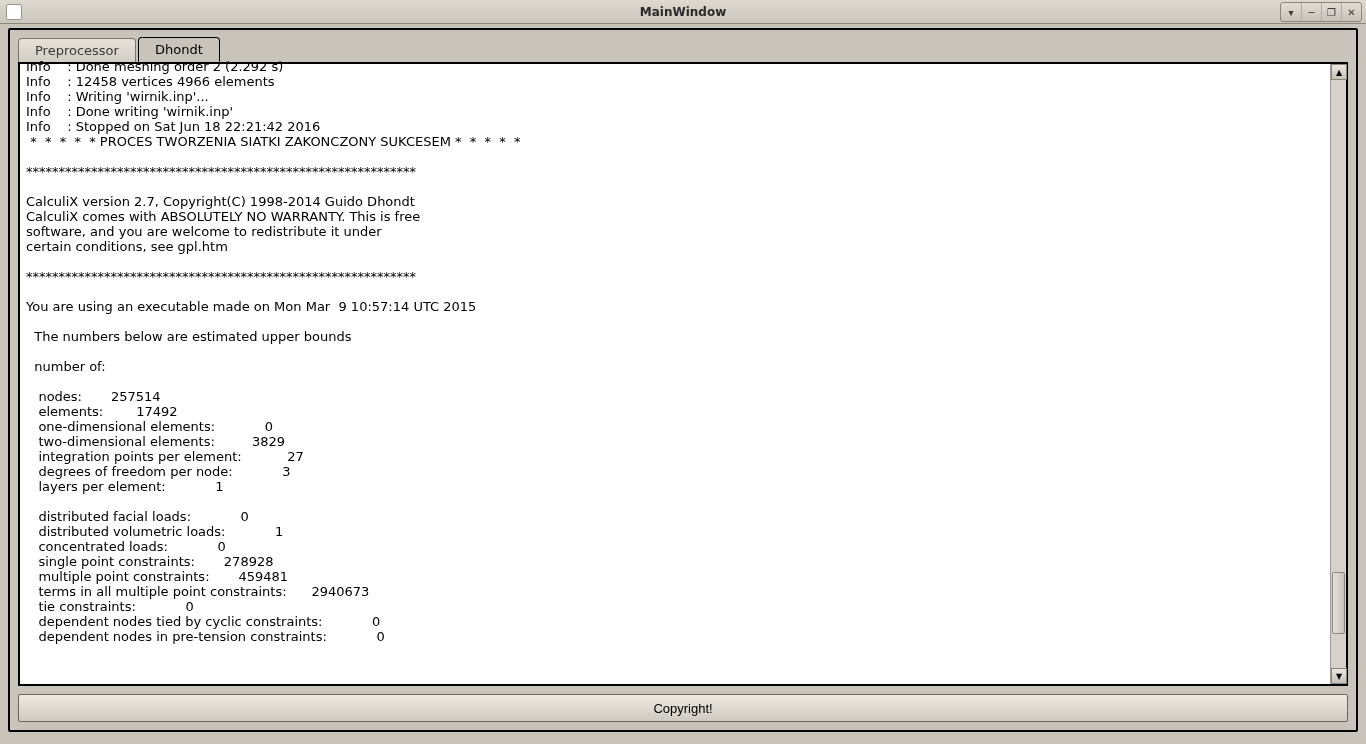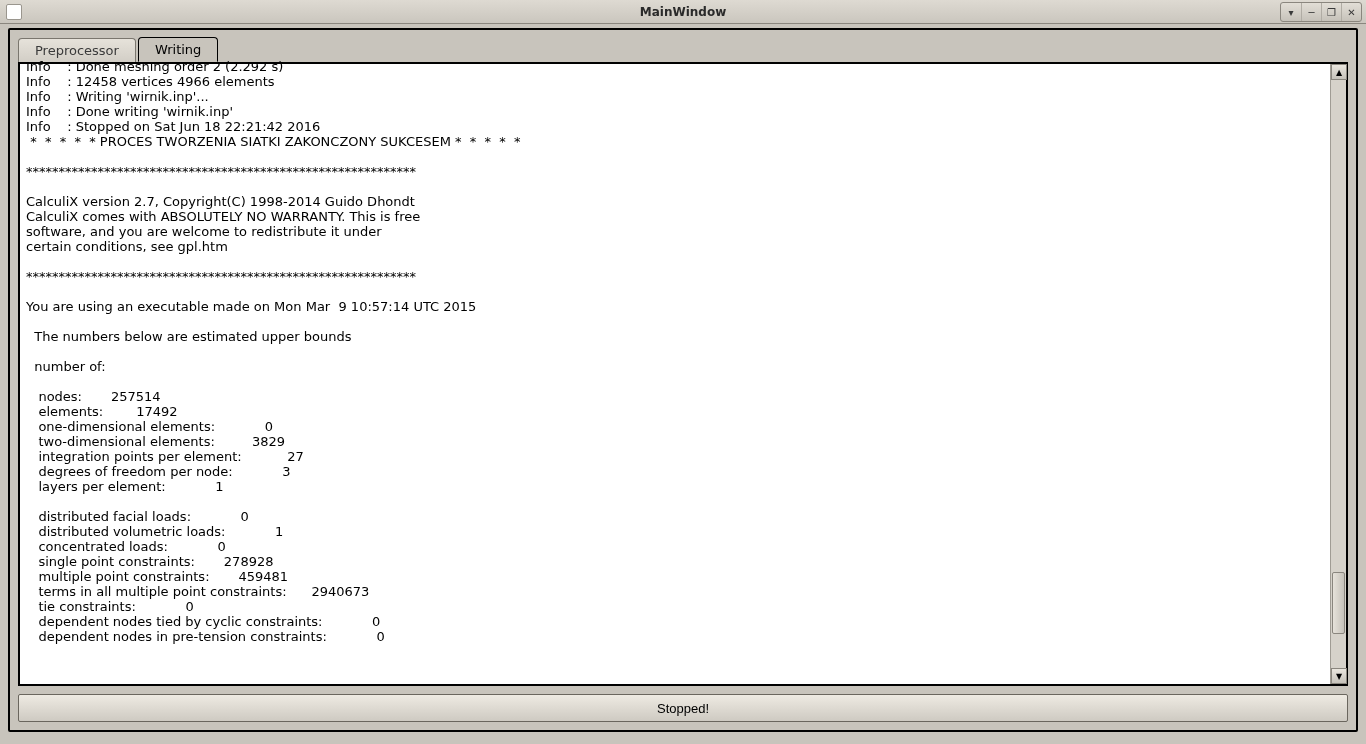--- a/index.html
+++ b/index.html
@@ -170,21 +170,21 @@
   </div>
 </div>
 
 <div class="main-window">
 
   <div class="tabs-bar">
     <div class="tab">
       <span>Preprocessor</span>
     </div>
     <div class="tab active">
-      <span>Writing</span>
+      <span>Dhondt</span>
     </div>
   </div>
 
   <div class="monitor-panel">
     <div class="monitor-text" id="monitor-text" style="margin-top: -9px;">Info    : Done meshing order 2 (2.292 s)
 Info    : 12458 vertices 4966 elements
 Info    : Writing 'wirnik.inp'...
 Info    : Done writing 'wirnik.inp'
 Info    : Stopped on Sat Jun 18 22:21:42 2016
  *  *  *  *  * PROCES TWORZENIA SIATKI ZAKONCZONY SUKCESEM *  *  *  *  *
@@ -223,17 +223,17 @@
    dependent nodes in pre-tension constraints:            0</div>
     <div class="scrollbar">
       <div class="sb-btn sb-up">▲</div>
       <div class="sb-thumb" id="sb-thumb" style="top: 82%; height: 10%;"></div>
       <div class="sb-btn sb-down">▼</div>
     </div>
   </div>
 
   <div class="bottom-bar">
     <button class="calculix-btn">
-      <span>Stopped!</span>
+      <span>Copyright!</span>
     </button>
   </div>
 
 </div>
 
 </body></html>

